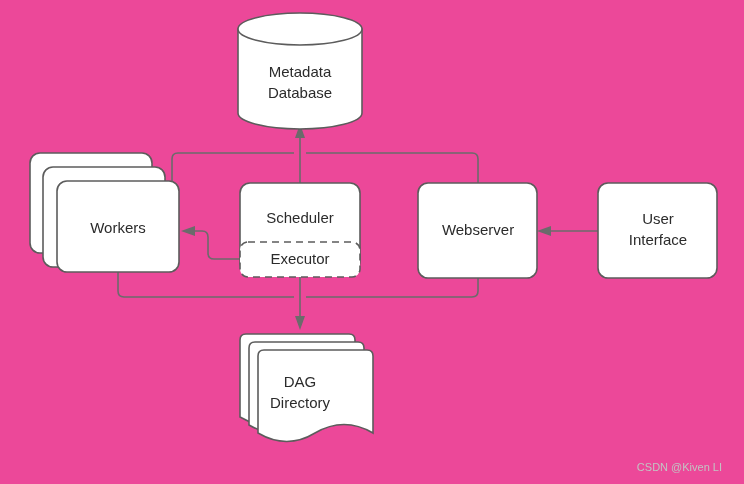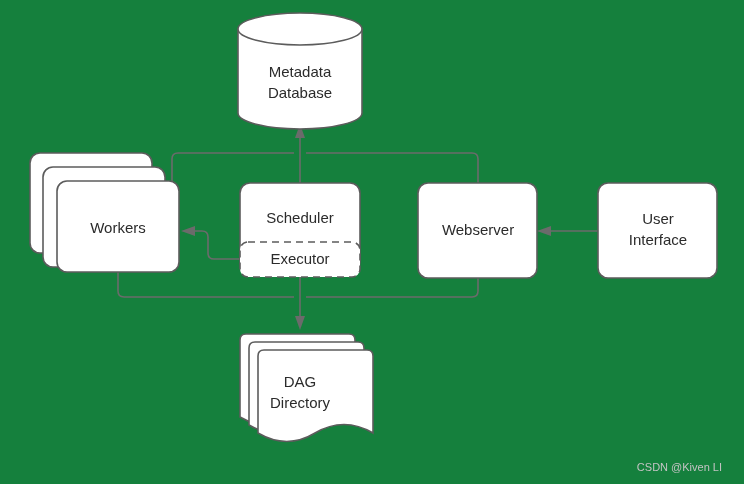--- a/index.html
+++ b/index.html
@@ -8,21 +8,21 @@
     padding: 0;
     background: #ffffff;
   }
   body {
     font-family: "Liberation Sans", sans-serif;
   }
   #canvas {
     position: relative;
     width: 744px;
     height: 484px;
-    background: #15803d;
+    background: #ec4899;
     overflow: hidden;
   }
   #diagram-svg {
     position: absolute;
     left: 0;
     top: 0;
     width: 744px;
     height: 484px;
   }
   .node-label {

